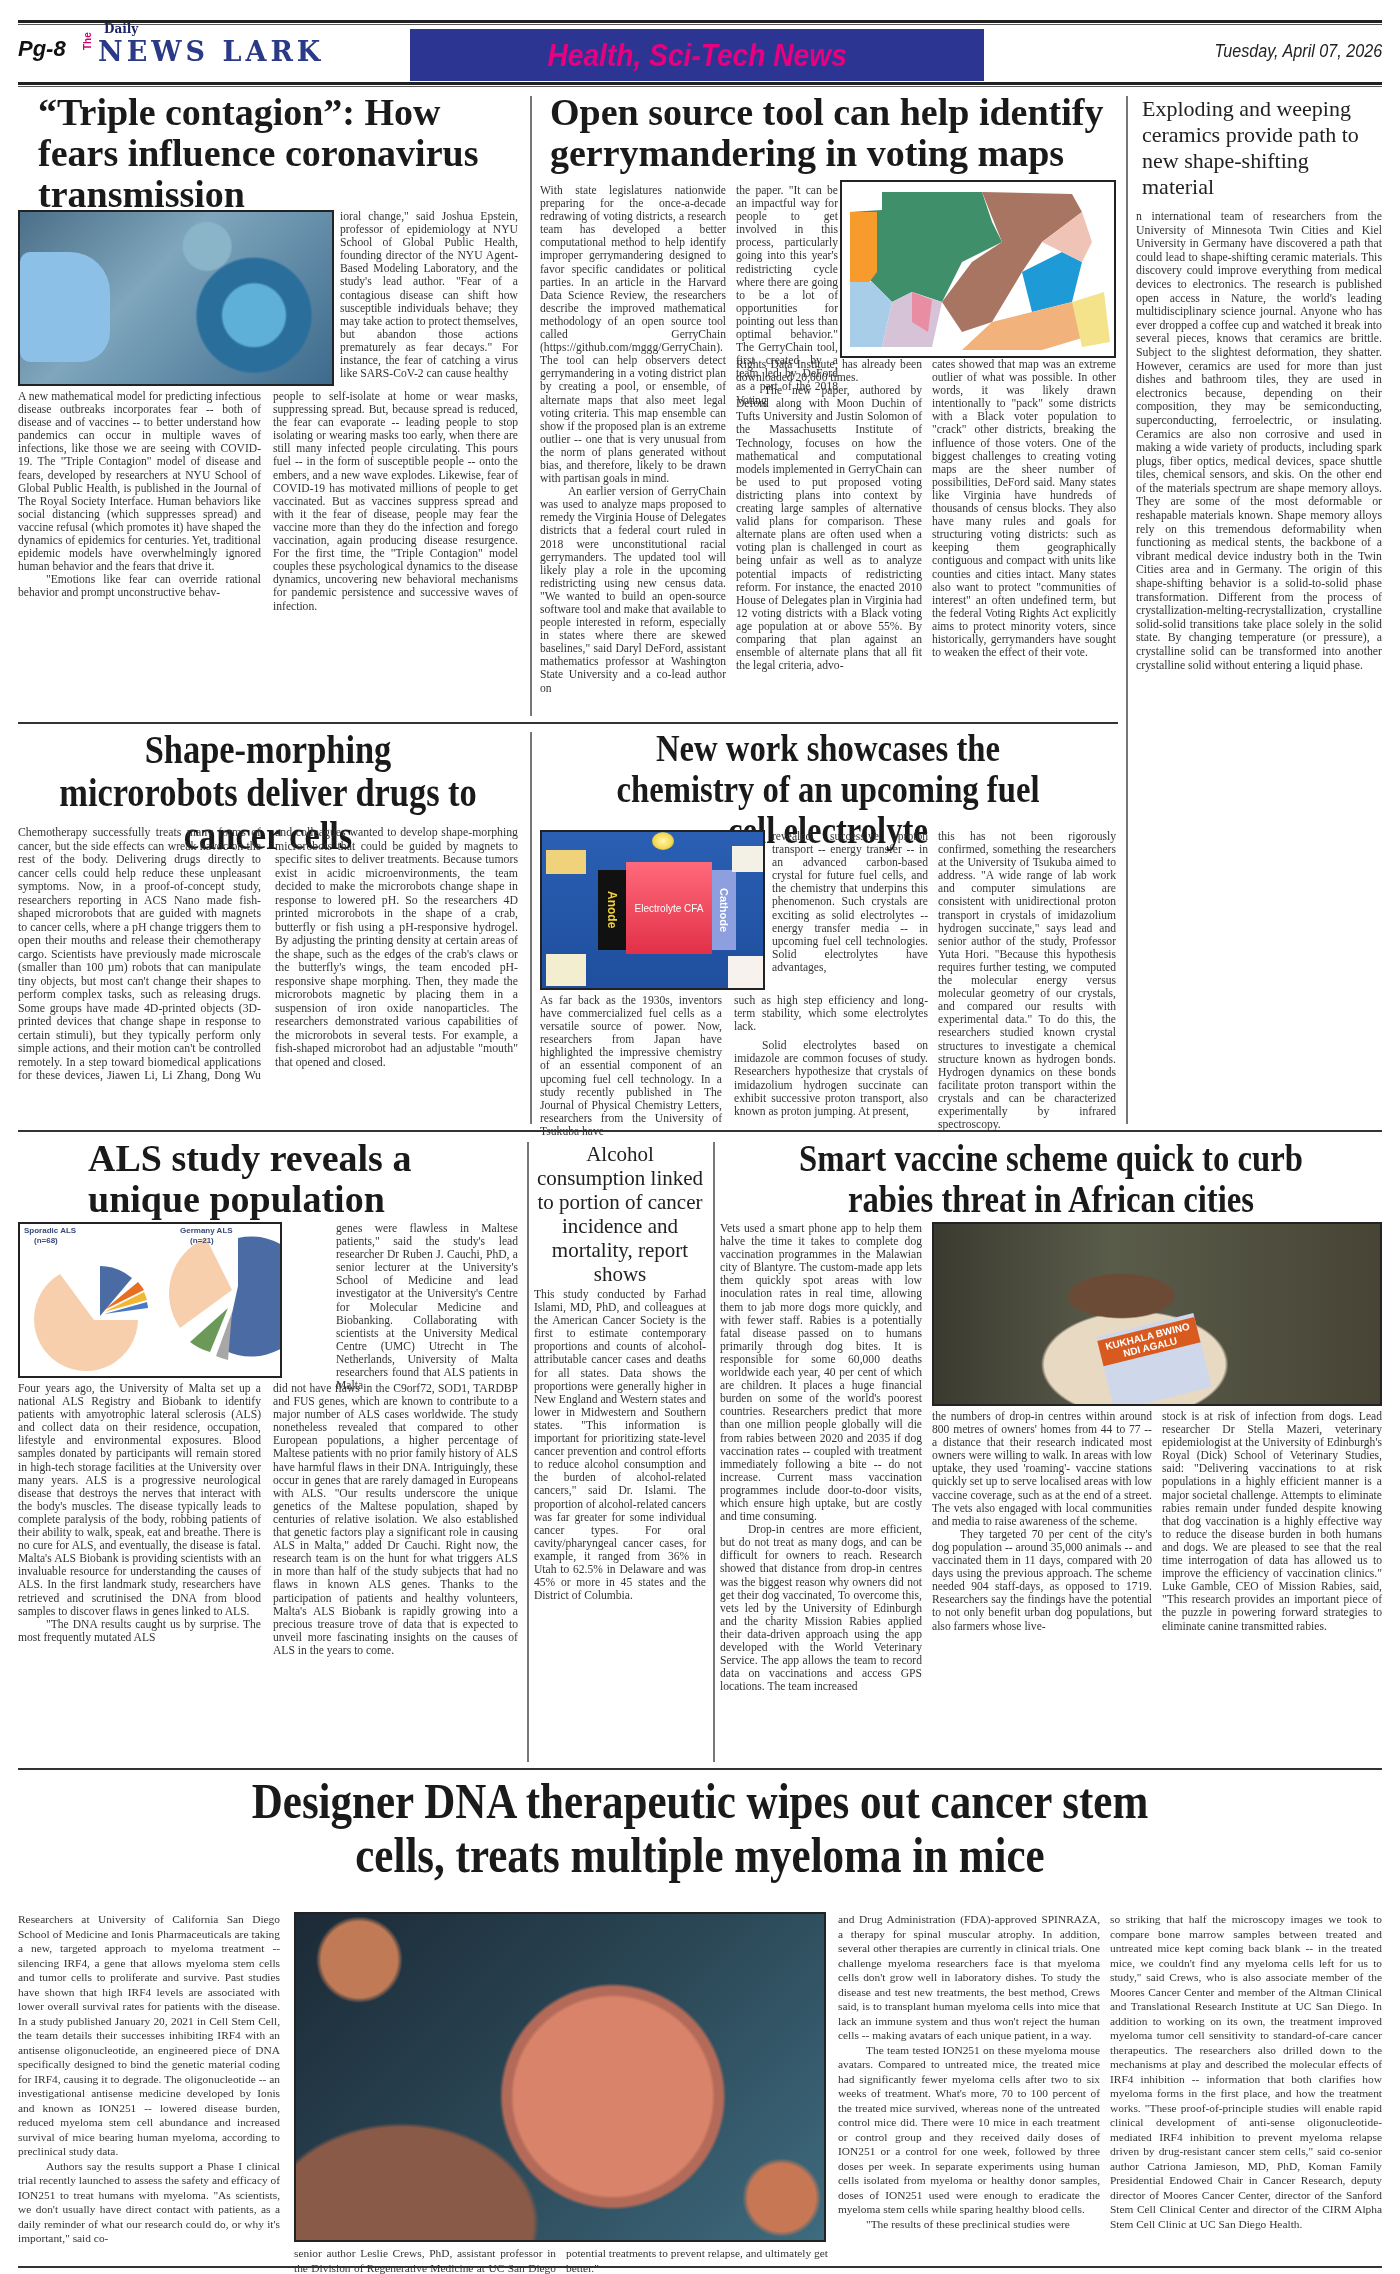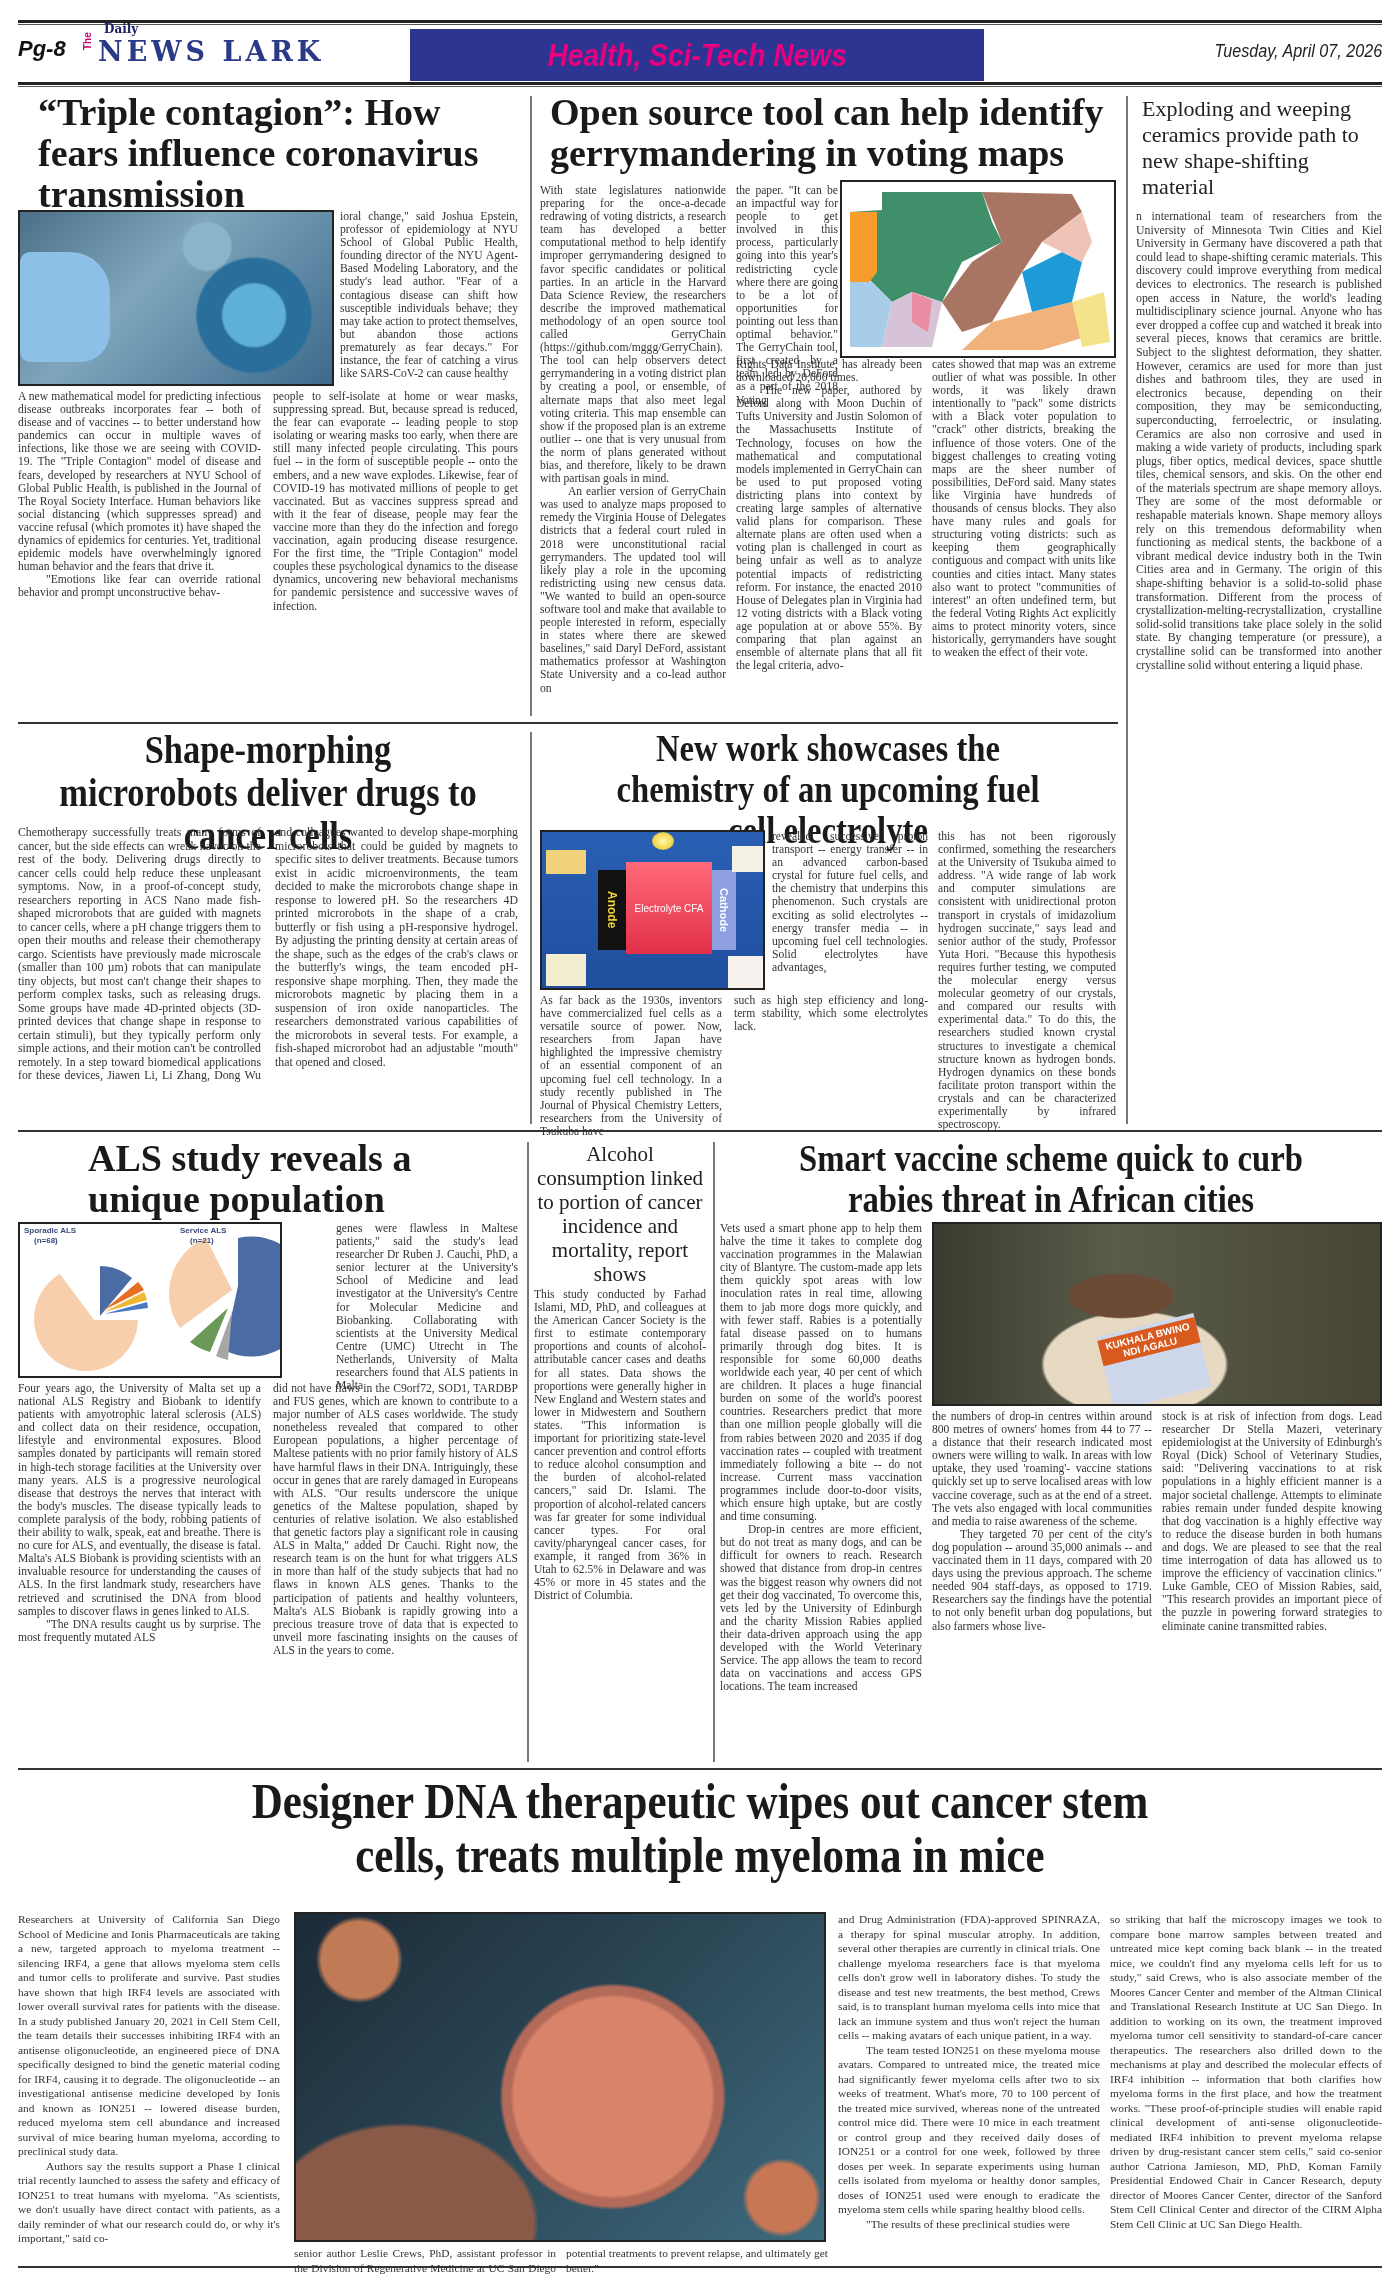--- a/index.html
+++ b/index.html
@@ -133,20 +133,21 @@
     <div class="abs" style="left:186px;top:124px;width:36px;height:32px;background:#f7f2ee"></div>
   </div>
   <div class="abs body" style="left:232px;top:102px;width:156px">
     <p>revealed successive proton transport -- energy transfer -- in an advanced carbon-based crystal for future fuel cells, and the chemistry that underpins this phenomenon. Such crystals are exciting as solid electrolytes -- energy transfer media -- in upcoming fuel cell technologies. Solid electrolytes have advantages,</p>
   </div>
   <div class="abs body" style="left:0;top:266px;width:182px">
     <p>As far back as the 1930s, inventors have commercialized fuel cells as a versatile source of power. Now, researchers from Japan have highlighted the impressive chemistry of an essential component of an upcoming fuel cell technology. In a study recently published in The Journal of Physical Chemistry Letters, researchers from the University of Tsukuba have</p>
   </div>
   <div class="abs body" style="left:194px;top:266px;width:194px">
     <p>such as high step efficiency and long-term stability, which some electrolytes lack.</p>
+    <p class="ind" style="margin-top:6px">Solid electrolytes based on imidazole are common focuses of study. Researchers hypothesize that crystals of imidazolium hydrogen succinate can exhibit successive proton transport, also known as proton jumping. At present,</p>
   </div>
   <div class="abs body" style="left:398px;top:102px;width:178px">
     <p>this has not been rigorously confirmed, something the researchers at the University of Tsukuba aimed to address. "A wide range of lab work and computer simulations are consistent with unidirectional proton transport in crystals of imidazolium hydrogen succinate," says lead and senior author of the study, Professor Yuta Hori. "Because this hypothesis requires further testing, we computed the molecular energy versus molecular geometry of our crystals, and compared our results with experimental data." To do this, the researchers studied known crystal structures to investigate a chemical structure known as hydrogen bonds. Hydrogen dynamics on these bonds facilitate proton transport within the crystals and can be characterized experimentally by infrared spectroscopy.</p>
   </div>
 </div>
 
 <div class="rule" style="left:18px;top:1130px;width:1364px;height:2px"></div>
 
 <div class="abs" style="left:18px;top:1138px;width:500px;height:620px">
   <div class="hl" style="font-size:38px;width:500px;padding:0 70px">ALS study reveals a unique population</div>
@@ -160,21 +161,21 @@
       <path d="M218,62 L218,14 A60,60 0 1,1 204,126 Z" fill="#4a6ba3"></path>
       <path d="M212,66 L160,104 A60,60 0 0,1 186,14 Z" fill="#f7cfac"></path>
       <path d="M208,84 L190,128 A56,56 0 0,1 170,118 Z" fill="#6b9a58"></path>
       <path d="M212,88 L208,136 A56,56 0 0,1 196,132 Z" fill="#a7a7a7"></path>
     </svg>
     <div class="abs" style="left:4px;top:2px;font-family:'Liberation Sans',sans-serif;font-size:8px;font-weight:bold;color:#3a4a7a;line-height:10px">
         <div>Sporadic ALS</div>
         <div style="padding-left:10px">(n=68)</div>
       </div>
     <div class="abs" style="left:160px;top:2px;font-family:'Liberation Sans',sans-serif;font-size:8px;font-weight:bold;color:#3a4a7a;line-height:10px">
-        <div>Service ALS</div>
+        <div>Germany ALS</div>
         <div style="padding-left:10px">(n=21)</div>
       </div>
   </div>
   <div class="abs body" style="left:318px;top:84px;width:182px">
     <p>genes were flawless in Maltese patients," said the study's lead researcher Dr Ruben J. Cauchi, PhD, a senior lecturer at the University's School of Medicine and lead investigator at the University's Centre for Molecular Medicine and Biobanking. Collaborating with scientists at the University Medical Centre (UMC) Utrecht in The Netherlands, University of Malta researchers found that ALS patients in Malta</p>
   </div>
   <div class="abs body" style="left:0;top:244px;width:243px">
     <p>Four years ago, the University of Malta set up a national ALS Registry and Biobank to identify patients with amyotrophic lateral sclerosis (ALS) and collect data on their residence, occupation, lifestyle and environmental exposures. Blood samples donated by participants will remain stored in high-tech storage facilities at the University over many years. ALS is a progressive neurological disease that destroys the nerves that interact with the body's muscles. The disease typically leads to complete paralysis of the body, robbing patients of their ability to walk, speak, eat and breathe. There is no cure for ALS, and eventually, the disease is fatal. Malta's ALS Biobank is providing scientists with an invaluable resource for understanding the causes of ALS. In the first landmark study, researchers have retrieved and scrutinised the DNA from blood samples to discover flaws in genes linked to ALS.</p>
     <p class="ind">"The DNA results caught us by surprise. The most frequently mutated ALS</p>
   </div>

